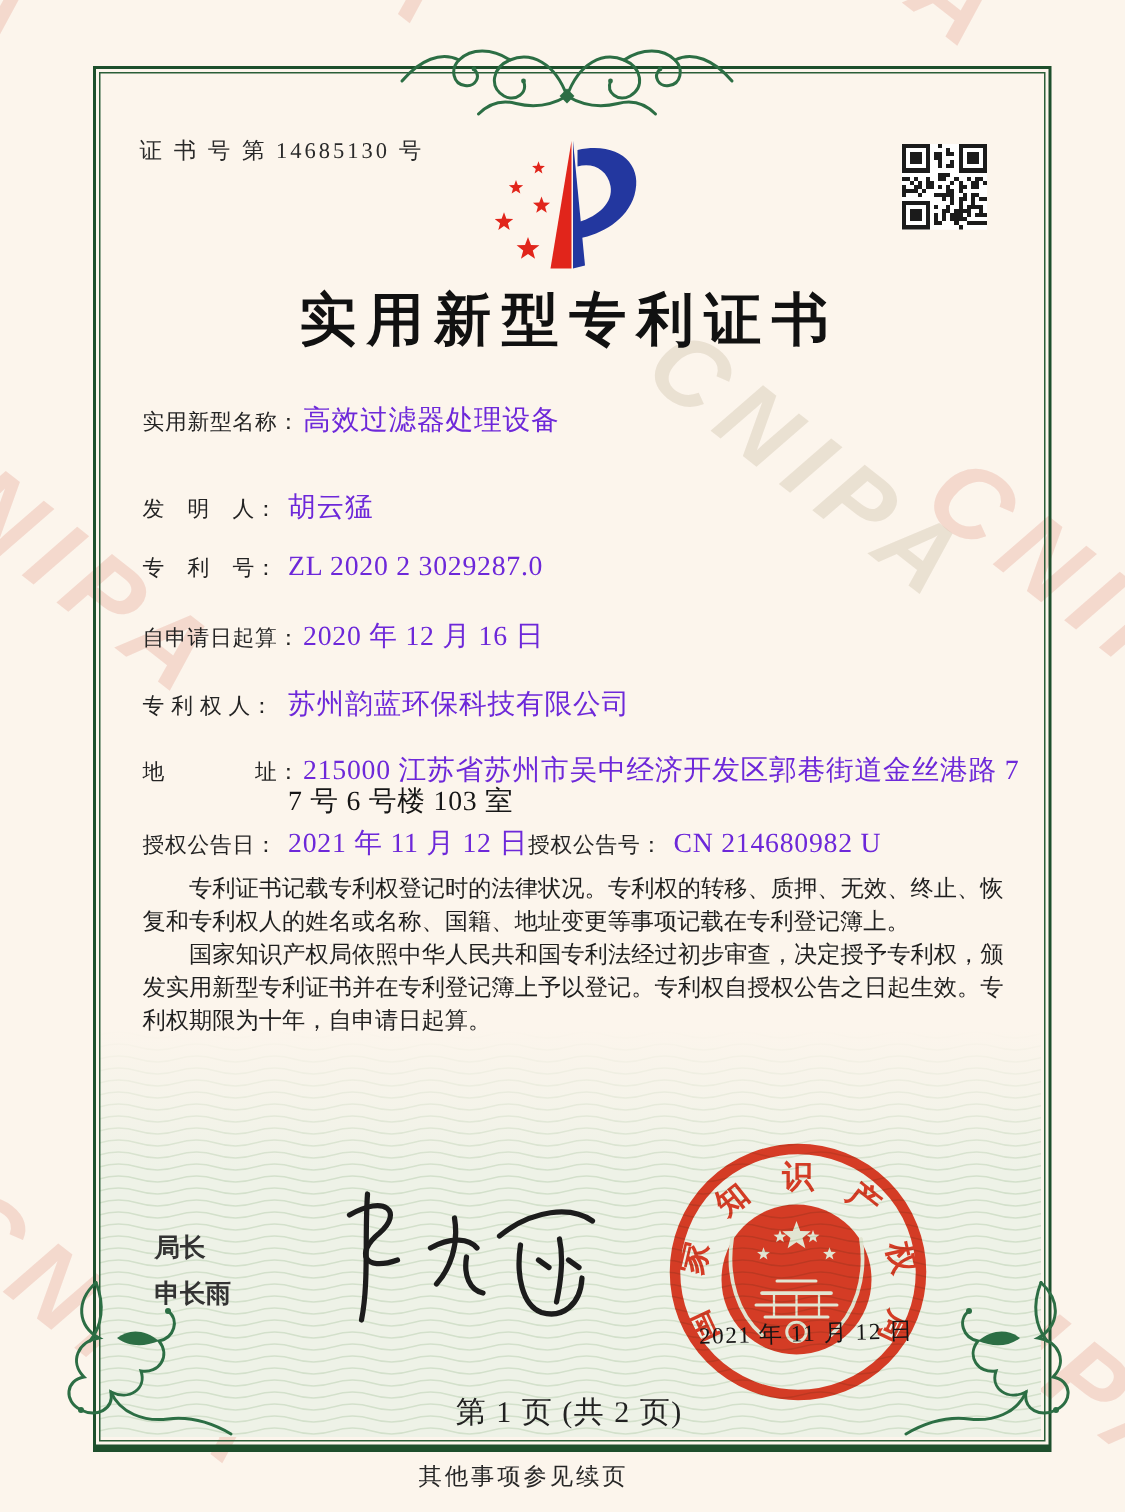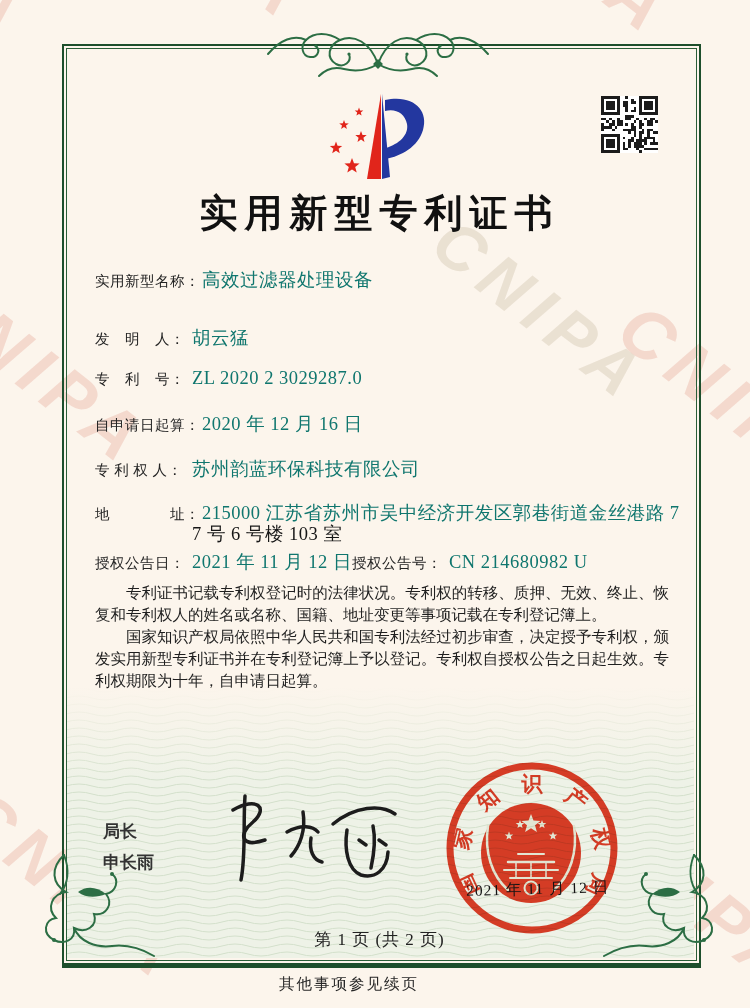--- a/index.html
+++ b/index.html
@@ -44,21 +44,21 @@
   }
   
   .row{
     position:absolute; left:95px; z-index:5; white-space:nowrap;
     display:flex; align-items:baseline;
   }
   .flabel{
     display:inline-block; min-width:95px;
     font-size:14.5px; letter-spacing:0.5px; color:#242424;
   }
-  .fvalue{font-size:18.5px; letter-spacing:0.5px; color:#0f766e; margin-left:2px;}
+  .fvalue{font-size:18.5px; letter-spacing:0.5px; color:#6d28d9; margin-left:2px;}
   .addr2{
     position:absolute; left:192px; top:521px; z-index:5;
     font-size:18.5px; letter-spacing:0.5px; color:#161616;
   }
   .flabel-2nd{}
   
   .bodytext{
     position:absolute; left:95px; top:582px; width:574px; z-index:5;
     font-size:15.5px; line-height:22px; color:#1f1f1f; text-align:justify;
   }
@@ -73,21 +73,21 @@
   
   .seal{position:absolute; left:444px; top:760px; z-index:5; mix-blend-mode:multiply; opacity:0.93;}
   .seal-date{
     position:absolute; left:466px; top:879px; z-index:6;
     font-size:15.5px; letter-spacing:1px; color:#141414;
     transform:rotate(-1.5deg); white-space:nowrap;
   }
   
   .page-num{
     position:absolute; left:62px; top:928px; width:635px; z-index:5;
-    text-align:center; font-size:17px; letter-spacing:1px; color:#222;
+    text-align:center; font-size:20px; letter-spacing:1px; color:#222;
   }
   .cont-note{
     position:absolute; left:0; top:974px; width:698px; z-index:5;
     text-align:center; font-size:15.5px; letter-spacing:2px; color:#262626;
   }
 </style>
 </head>
 <body>
 
 <div class="page">
@@ -144,20 +144,21 @@
   </svg>
   <svg class="ornament" style="left:600px; top:850px; transform:scaleX(-1);" width="122" height="122" viewBox="0 0 122 122" fill="none" stroke="#2c6e44" stroke-width="2" stroke-linecap="round">
     <path d="M28,5 C14,18 16,34 30,42 C16,44 10,58 20,68 C8,70 6,84 18,90 C28,95 40,90 38,78 C50,84 62,76 58,64 C70,66 78,54 70,44 C80,42 84,30 76,24"></path>
     <path d="M38,78 C44,92 60,98 76,96 C92,94 106,99 118,106"></path>
     <path d="M28,5 C34,20 32,34 24,44"></path>
     <path d="M70,44 C60,36 50,36 42,42 C50,48 60,48 70,44 Z" fill="#2c6e44" stroke="none"></path>
     <circle cx="18" cy="90" r="2" fill="#2c6e44" stroke="none"></circle>
     <circle cx="76" cy="24" r="2" fill="#2c6e44" stroke="none"></circle>
   </svg>
 
+  <div class="cert-no">证 书 号 第 14685130 号</div>
 
   <svg class="logo" width="120" height="100" viewBox="0 0 120 100">
     <g id="logo-stars">
         <polygon points="44.0,21.5 45.1,24.5 48.3,24.6 45.8,26.6 46.6,29.6 44.0,27.9 41.4,29.6 42.2,26.6 39.7,24.6 42.9,24.5 " fill="#e1251b"></polygon>
         <polygon points="29.0,34.0 30.2,37.3 33.8,37.5 31.0,39.6 31.9,43.0 29.0,41.1 26.1,43.0 27.0,39.6 24.2,37.5 27.8,37.3 " fill="#e1251b"></polygon>
         <polygon points="46.0,45.0 47.5,49.0 51.7,49.1 48.4,51.8 49.5,55.9 46.0,53.5 42.5,55.9 43.6,51.8 40.3,49.1 44.5,49.0 " fill="#e1251b"></polygon>
         <polygon points="21.0,55.5 22.6,59.8 27.2,60.0 23.6,62.8 24.8,67.3 21.0,64.7 17.2,67.3 18.4,62.8 14.8,60.0 19.4,59.8 " fill="#e1251b"></polygon>
         <polygon points="37.0,72.0 39.0,77.3 44.6,77.5 40.2,81.0 41.7,86.5 37.0,83.4 32.3,86.5 33.8,81.0 29.4,77.5 35.0,77.3 " fill="#e1251b"></polygon>
       </g>
     <polygon points="66,8 52,93 66,93" fill="#e1251b"></polygon>

